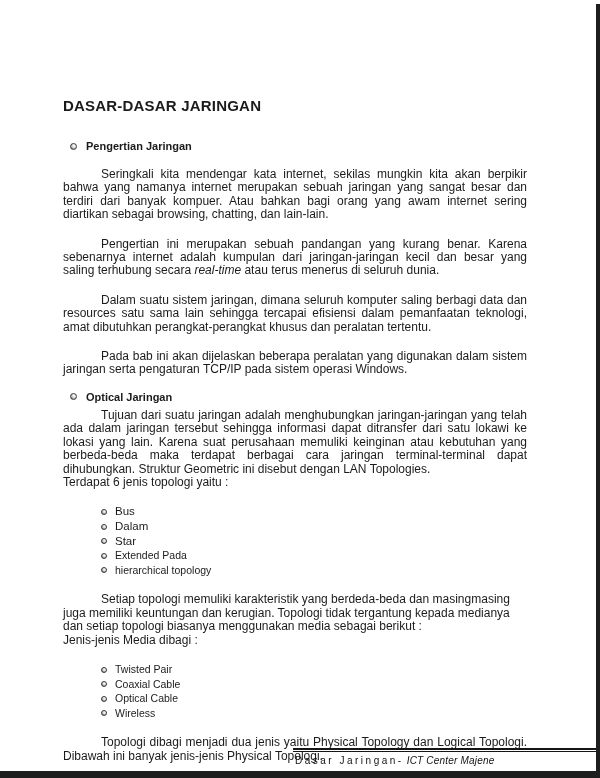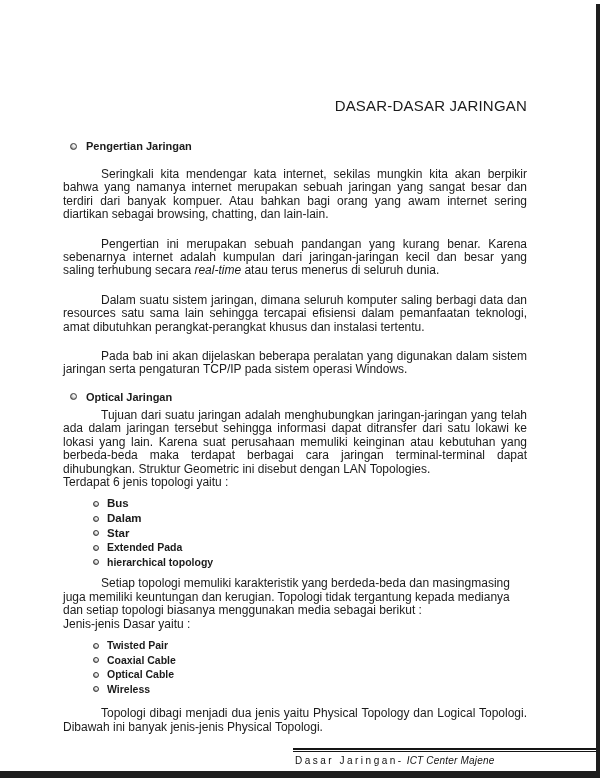--- a/index.html
+++ b/index.html
@@ -19,23 +19,23 @@
   }
   .band-bottom {
     position: absolute; left: 0; right: 0; bottom: 0;
     height: 7px; background: #1e1e1e;
   }
   .content {
     position: absolute; left: 63px; top: 0; width: 464px;
   }
   .title {
     margin: 97px 0 0 0;
-    text-align: right;
+    text-align: left;
     font-size: 15px;
-    font-weight: normal;
+    font-weight: bold;
     letter-spacing: 0.2px;
   }
   .heading {
     display: flex; align-items: center; gap: 9px;
     margin: 26px 0 0 7px;
     font-size: 11px; font-weight: bold;
   }
   .heading.second { margin-top: 14px; }
   p {
     margin: 16px 0 0 0;
@@ -51,24 +51,23 @@
     display: inline-block;
     width: 7px; height: 7px;
     border-radius: 50%;
     border: 1px solid #3a3a3a;
     background: radial-gradient(circle at 68% 30%, #ffffff 0%, #d8d8d8 45%, #5a5a5a 100%);
     box-sizing: border-box;
     flex: 0 0 auto;
   }
   ul.bullet-list {
     list-style: none;
-    margin: 8px; padding: 0 0 0 22px;
+    margin: 16px; padding: 0 0 0 22px;
     font-size: 10.5px;
     line-height: 13.6px;
-    font-weight: bold;
   }
   ul.bullet-list li {
     display: flex; align-items: center; gap: 8px;
     margin-top: 1px;
   }
   ul.bullet-list li .ball { width: 6px; height: 6px; }
   ul.topo-list li:nth-child(1) .li-label,
   ul.topo-list li:nth-child(2) .li-label,
   ul.topo-list li:nth-child(3) .li-label,
   ul.topo-list li:nth-child(6) .li-label { font-size: 11.5px; }
@@ -96,21 +95,21 @@
 
   <div class="heading">
     <span class="ball"></span>
     <span>Pengertian Jaringan</span>
   </div>
 
   <p>Seringkali kita mendengar kata internet, sekilas mungkin kita akan berpikir bahwa yang namanya internet merupakan sebuah jaringan yang sangat besar dan terdiri dari banyak kompuer. Atau bahkan bagi orang yang awam internet sering diartikan sebagai browsing, chatting, dan lain-lain.</p>
 
   <p><span>Pengertian ini merupakan sebuah pandangan yang kurang benar. Karena sebenarnya internet adalah kumpulan dari jaringan-jaringan kecil dan besar yang saling terhubung secara </span><i>real-time</i><span> atau terus menerus di seluruh dunia.</span></p>
 
-  <p>Dalam suatu sistem jaringan, dimana seluruh komputer saling berbagi data dan resources satu sama lain sehingga tercapai efisiensi dalam pemanfaatan teknologi, amat dibutuhkan perangkat-perangkat khusus dan instalasi tertentu.</p>
+  <p>Dalam suatu sistem jaringan, dimana seluruh komputer saling berbagi data dan resources satu sama lain sehingga tercapai efisiensi dalam pemanfaatan teknologi, amat dibutuhkan perangkat-perangkat khusus dan peralatan tertentu.</p>
 
   <p>Pada bab ini akan dijelaskan beberapa peralatan yang digunakan dalam sistem jaringan serta pengaturan TCP/IP pada sistem operasi Windows.</p>
 
   <div class="heading second">
     <span class="ball"></span>
     <span>Optical Jaringan</span>
   </div>
 
   <p style="margin-top:6px;">Tujuan dari suatu jaringan adalah menghubungkan jaringan-jaringan yang telah ada dalam jaringan tersebut sehingga informasi dapat ditransfer dari satu lokawi ke lokasi yang lain. Karena suat perusahaan memuliki keinginan atau kebutuhan yang berbeda-beda maka terdapat berbagai cara jaringan terminal-terminal dapat dihubungkan. Struktur Geometric ini disebut dengan LAN Topologies.</p>
 
@@ -134,21 +133,21 @@
         <span class="li-label">Extended Pada</span>
       </li>
     <li>
         <span class="ball"></span>
         <span class="li-label">hierarchical topology</span>
       </li>
   </ul>
 
   <p class="tight left">Setiap topologi memuliki karakteristik yang berdeda-beda dan masingmasing juga memiliki keuntungan dan kerugian. Topologi tidak tergantung kepada medianya dan setiap topologi biasanya  menggunakan media sebagai berikut :</p>
 
-  <p class="tight left no-indent">Jenis-jenis Dasar yaitu :</p>
+  <p class="tight left no-indent">Jenis-jenis Media dibagi :</p>
 
   <ul class="bullet-list media-list">
     <li>
         <span class="ball"></span>
         <span class="li-label">Twisted Pair</span>
       </li>
     <li>
         <span class="ball"></span>
         <span class="li-label">Coaxial Cable</span>
       </li>

